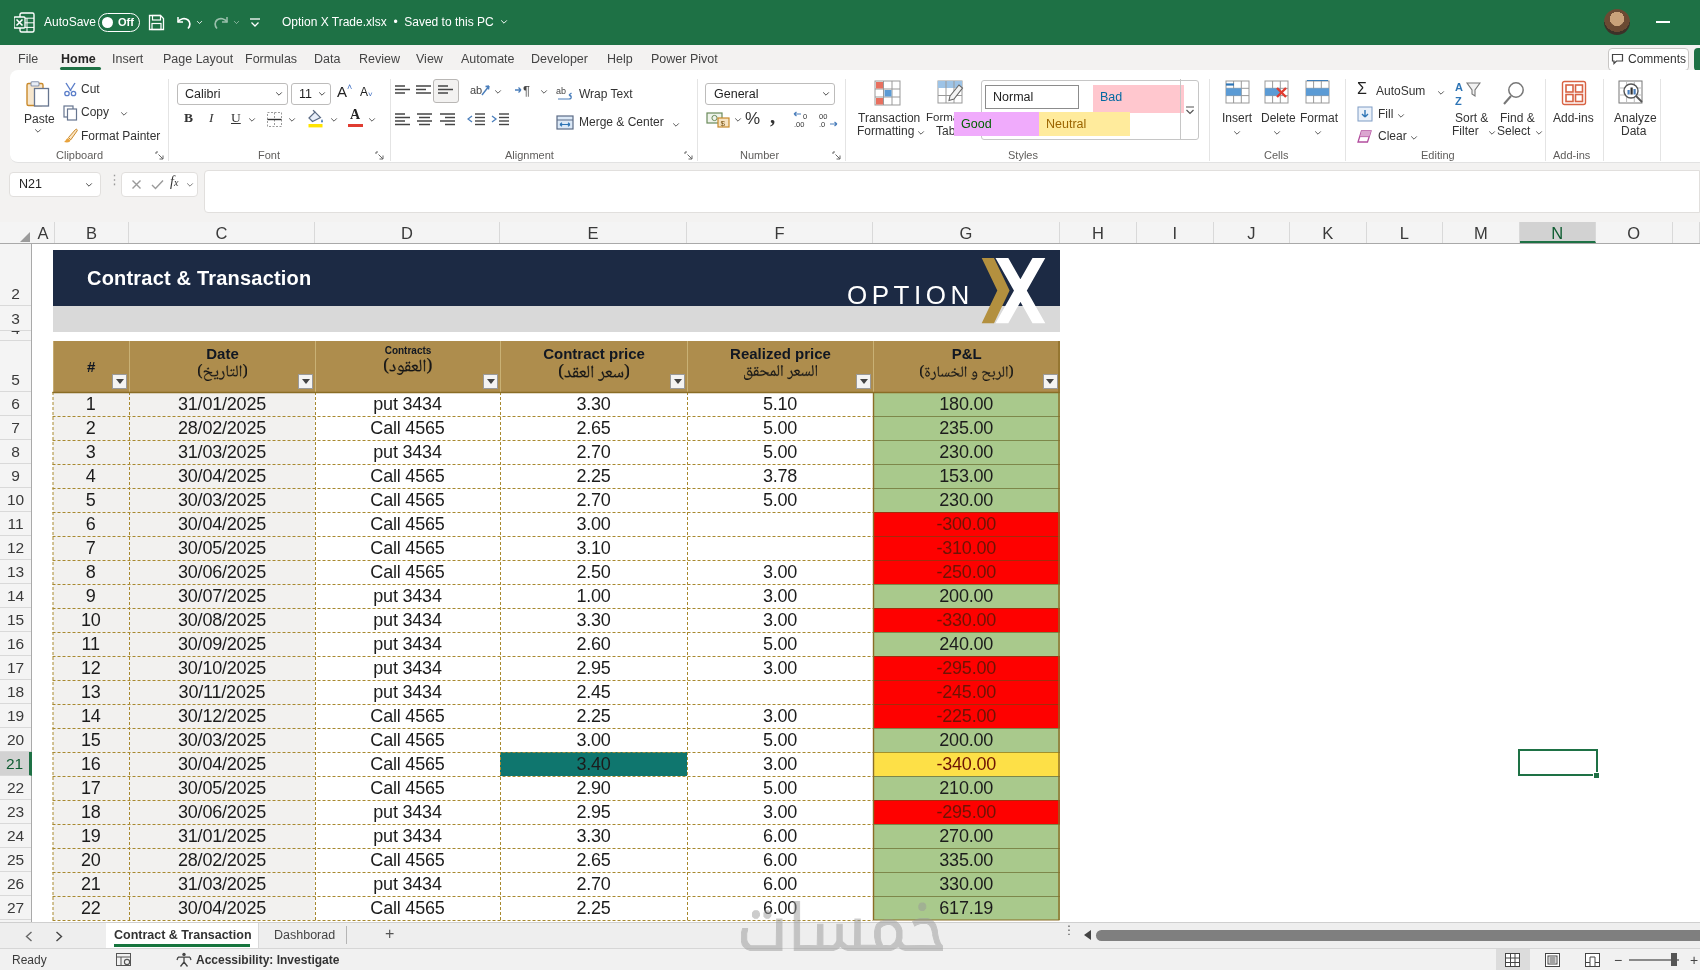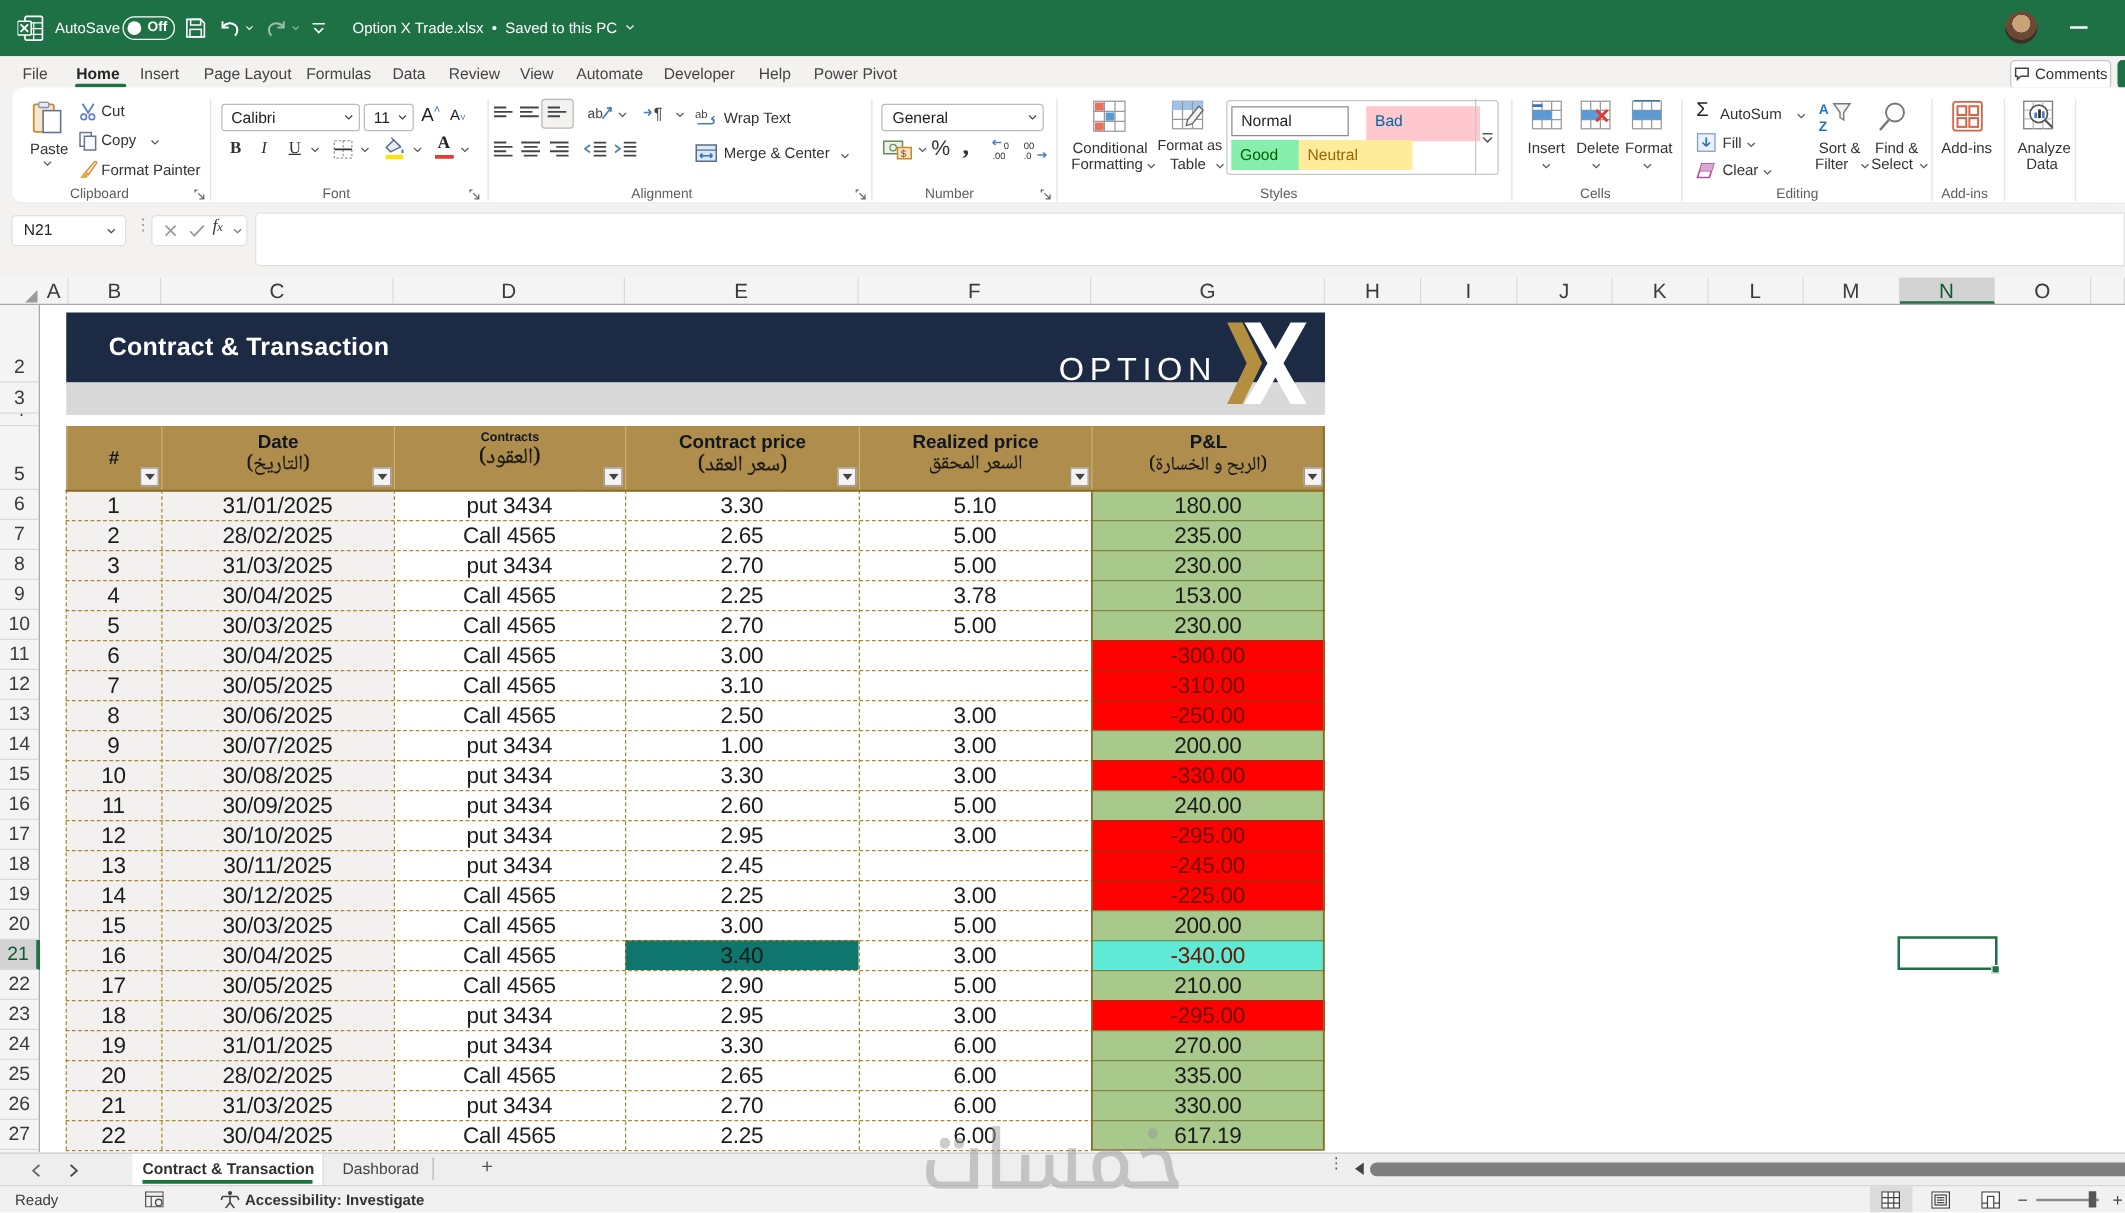--- a/index.html
+++ b/index.html
@@ -305,21 +305,21 @@
 <svg class="abs" style="left:874px;top:7px" width="27" height="26" viewBox="0 0 27 26">
 <rect x="1" y="1" width="25" height="24" fill="#fff" stroke="#999" stroke-width="1"></rect>
 <line x1="1" y1="9" x2="26" y2="9" stroke="#999"></line>
         <line x1="1" y1="17" x2="26" y2="17" stroke="#999"></line>
         <line x1="9.5" y1="1" x2="9.5" y2="25" stroke="#999"></line>
         <line x1="18" y1="1" x2="18" y2="25" stroke="#999"></line>
 <rect x="2" y="2" width="7" height="6.5" fill="#e8705f"></rect>
         <rect x="10.5" y="10" width="7" height="6.5" fill="#5b9bd5"></rect>
         <rect x="2" y="18" width="7" height="6.5" fill="#e8705f"></rect>
 </svg>
-<div class="rtxt" style="left:858px;top:38px">Conditional</div>
+<div class="rtxt" style="left:858px;top:38px">Transaction</div>
 <div class="rtxt" style="left:857px;top:51px">Formatting</div>
 <svg class="abs" style="left:917px;top:56px" width="8" height="8" viewBox="0 0 10 10">
         <path d="M1.5 3 L5 6.5 L8.5 3" stroke="#555" stroke-width="1.2" fill="none"></path>
       </svg>
 <svg class="abs" style="left:937px;top:7px" width="27" height="26" viewBox="0 0 27 26">
 <rect x="1" y="1" width="24" height="22" fill="#fff" stroke="#999"></rect>
 <rect x="1" y="1" width="24" height="7" fill="#9dc3e6"></rect>
 <line x1="9" y1="1" x2="9" y2="23" stroke="#999"></line>
         <line x1="17" y1="1" x2="17" y2="23" stroke="#999"></line>
         <line x1="1" y1="15.5" x2="25" y2="15.5" stroke="#999"></line>
@@ -327,21 +327,21 @@
       </svg>
 <div class="rtxt" style="left:926px;top:38px;font-size:11.5px">Format as</div>
 <div class="rtxt" style="left:936px;top:51px">Table</div>
 <svg class="abs" style="left:972px;top:56px" width="8" height="8" viewBox="0 0 10 10">
         <path d="M1.5 3 L5 6.5 L8.5 3" stroke="#555" stroke-width="1.2" fill="none"></path>
       </svg>
 <div class="abs" style="left:981px;top:7px;width:218px;height:60px;border:1px solid #c6c6c6;border-radius:3px"></div>
 <div class="abs" style="left:985px;top:12px;width:94px;height:24px;border:1px solid #8c8c8c;background:#fff"></div>
 <div class="chip" style="left:986px;top:12px;color:#1f1f1f">Normal</div>
 <div class="chip" style="left:1093px;top:12px;width:91px;height:28px;background:#ffc7ce;color:#0369a1">Bad</div>
-<div class="chip" style="left:985px;top:39px;width:96px;height:24px;background:#86efac;color:#006100">Good</div>
+<div class="chip" style="left:954px;top:39px;width:96px;height:24px;background:#f0abfc;color:#006100">Good</div>
 <div class="chip" style="left:1039px;top:39px;width:91px;height:24px;background:#ffeb9c;color:#9c6500">Neutral</div>
 <div class="abs" style="left:1180px;top:6px;width:19px;height:60px;border-left:1px solid #c6c6c6"></div>
 <svg class="abs" style="left:1184px;top:28px" width="12" height="16" viewBox="0 0 12 16">
         <path d="M2 6 H10 M2.5 9 L6 12.5 L9.5 9" stroke="#555" stroke-width="1.2" fill="none"></path>
       </svg>
 <svg class="abs" style="left:1225px;top:7px" width="25" height="24" viewBox="0 0 25 24">
 <rect x="1" y="1" width="23" height="22" fill="#fff" stroke="#999"></rect>
 <line x1="1" y1="8.3" x2="24" y2="8.3" stroke="#999"></line>
         <line x1="1" y1="15.6" x2="24" y2="15.6" stroke="#999"></line>
 <line x1="8.6" y1="1" x2="8.6" y2="23" stroke="#999"></line>
@@ -727,21 +727,21 @@
 <div class="cell" style="left:129px;top:728px;width:186px;height:24px;background:#f2f1ef">30/03/2025</div>
 <div class="cell" style="left:315px;top:728px;width:185px;height:24px;background:#fff">Call 4565</div>
 <div class="cell" style="left:500px;top:728px;width:187px;height:24px;background:#fff">3.00</div>
 <div class="cell" style="left:687px;top:728px;width:186px;height:24px;background:#fff">5.00</div>
 <div class="cell" style="left:873px;top:728px;width:186.5px;height:24px;background:#a9c98c;color:#1c1c1c;border-top:1px solid rgba(90,80,20,.55)">200.00</div>
 <div class="cell" style="left:52.5px;top:752px;width:76.5px;height:24px;background:#f2f1ef">16</div>
 <div class="cell" style="left:129px;top:752px;width:186px;height:24px;background:#f2f1ef">30/04/2025</div>
 <div class="cell" style="left:315px;top:752px;width:185px;height:24px;background:#fff">Call 4565</div>
 <div class="cell" style="left:500px;top:752px;width:187px;height:24px;background:#0f766e">3.40</div>
 <div class="cell" style="left:687px;top:752px;width:186px;height:24px;background:#fff">3.00</div>
-<div class="cell" style="left:873px;top:752px;width:186.5px;height:24px;background:#5eead4;color:#6e1404;border-top:1px solid rgba(90,80,20,.55)">-340.00</div>
+<div class="cell" style="left:873px;top:752px;width:186.5px;height:24px;background:#fde047;color:#6e1404;border-top:1px solid rgba(90,80,20,.55)">-340.00</div>
 <div class="cell" style="left:52.5px;top:776px;width:76.5px;height:24px;background:#f2f1ef">17</div>
 <div class="cell" style="left:129px;top:776px;width:186px;height:24px;background:#f2f1ef">30/05/2025</div>
 <div class="cell" style="left:315px;top:776px;width:185px;height:24px;background:#fff">Call 4565</div>
 <div class="cell" style="left:500px;top:776px;width:187px;height:24px;background:#fff">2.90</div>
 <div class="cell" style="left:687px;top:776px;width:186px;height:24px;background:#fff">5.00</div>
 <div class="cell" style="left:873px;top:776px;width:186.5px;height:24px;background:#a9c98c;color:#1c1c1c;border-top:1px solid rgba(90,80,20,.55)">210.00</div>
 <div class="cell" style="left:52.5px;top:800px;width:76.5px;height:24px;background:#f2f1ef">18</div>
 <div class="cell" style="left:129px;top:800px;width:186px;height:24px;background:#f2f1ef">30/06/2025</div>
 <div class="cell" style="left:315px;top:800px;width:185px;height:24px;background:#fff">put 3434</div>
 <div class="cell" style="left:500px;top:800px;width:187px;height:24px;background:#fff">2.95</div>

